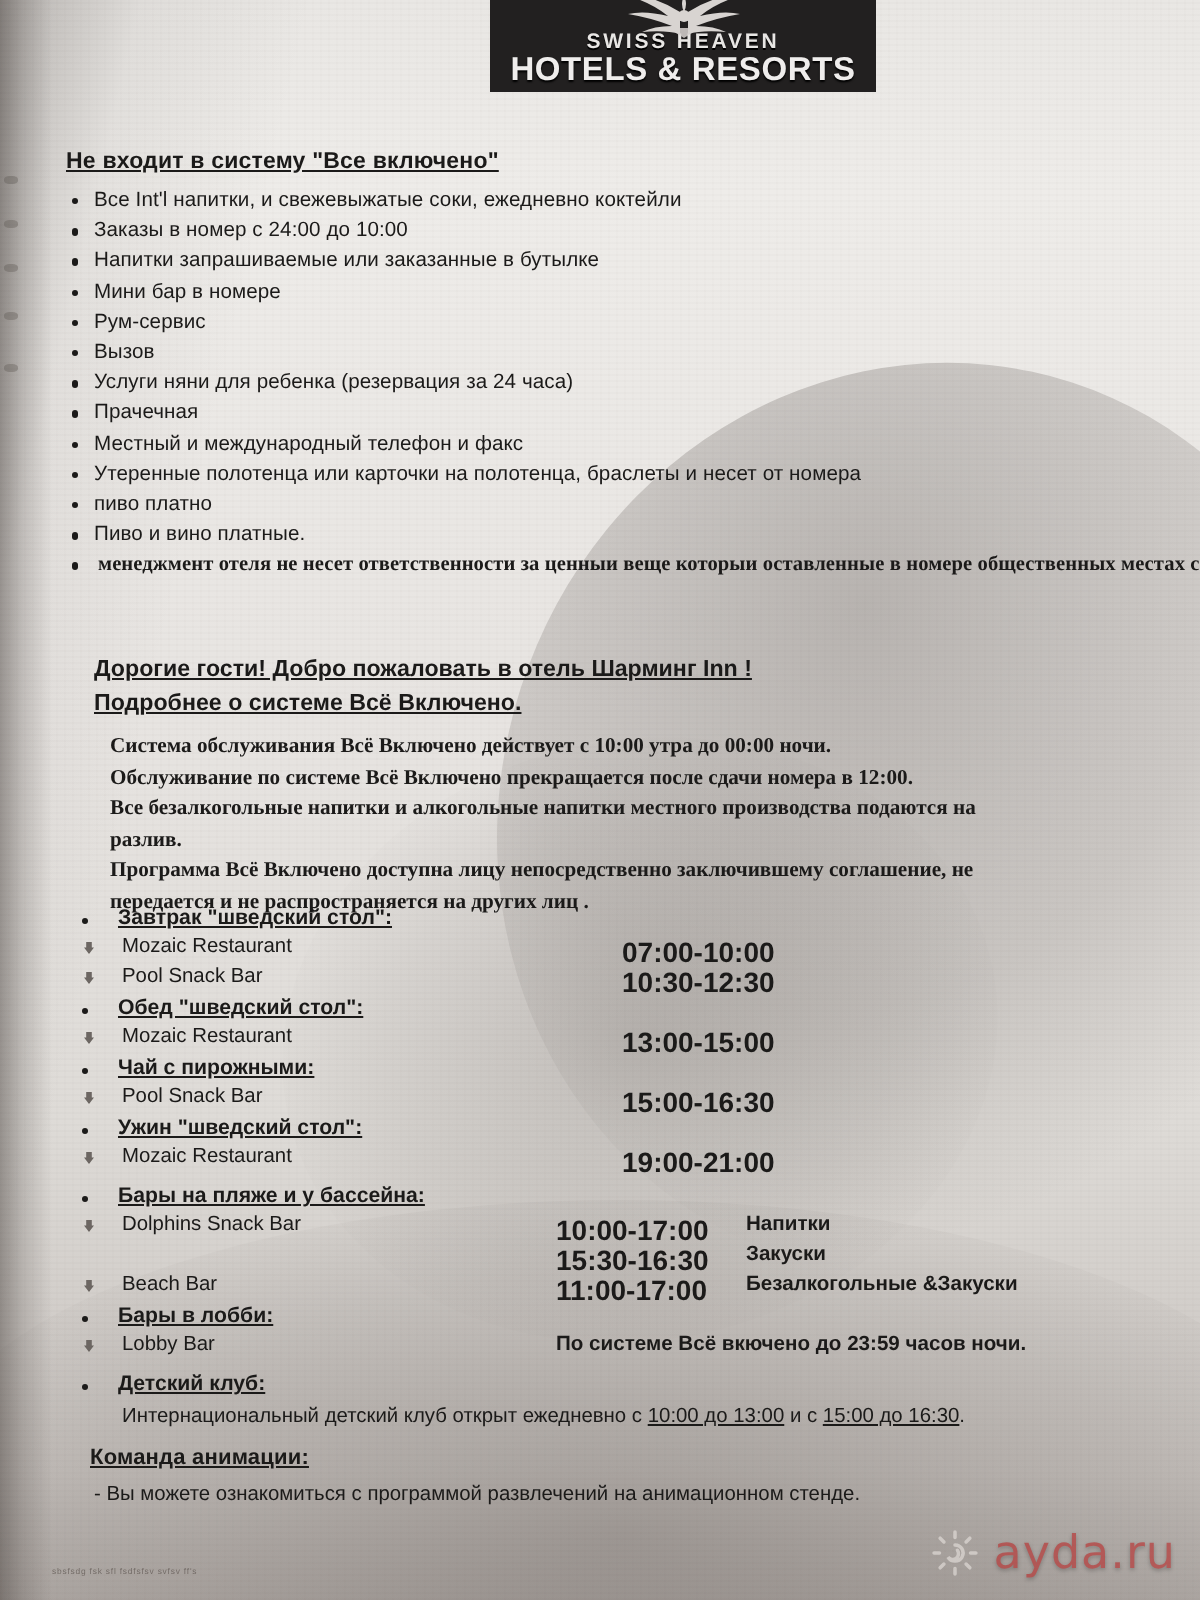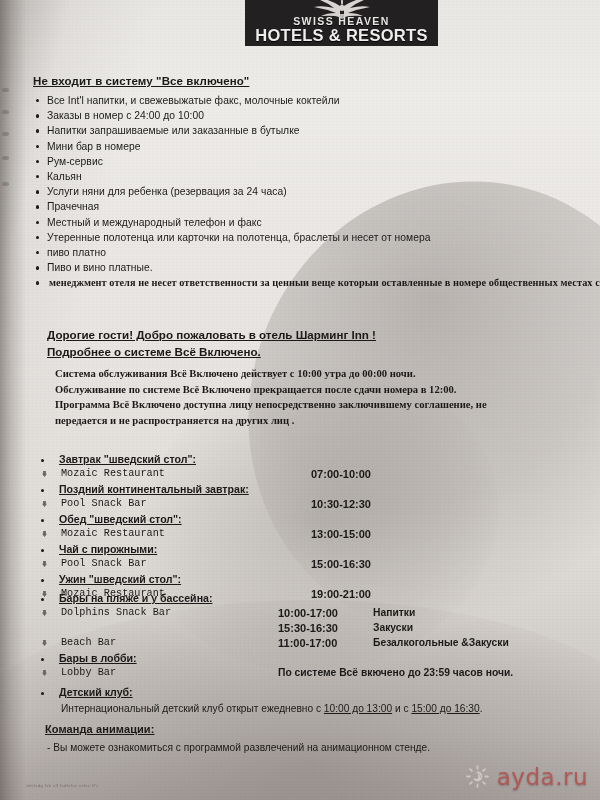--- a/index.html
+++ b/index.html
@@ -96,28 +96,28 @@
   .row{position:relative;height:15px;}
   .cat{
     position:absolute;left:26px;font-size:10.6px;font-weight:bold;
     text-decoration:underline;white-space:nowrap;
   }
   .cat::before{
     content:"";position:absolute;left:-18px;top:6px;width:3.4px;height:3.4px;
     border-radius:50%;background:#1b1a19;
   }
   .ven{
-    position:absolute;left:28px;font-size:10.2px;white-space:nowrap;font-family:Liberation Mono, monospace;
+    position:absolute;left:28px;font-size:10.2px;white-space:nowrap;
   }
   .ven::before{
     content:"";position:absolute;left:-19px;top:3px;width:5px;height:6px;
     background:#6c6662;
     clip-path:polygon(50% 100%,0 45%,22% 45%,22% 0,78% 0,78% 45%,100% 45%);
   }
-  .tm{position:absolute;font-size:11px;font-weight:bold;white-space:nowrap;}
+  .tm{position:absolute;font-size:14px;font-weight:bold;white-space:nowrap;}
   .plain{position:absolute;font-size:10.2px;white-space:nowrap;}
   .plainb{position:absolute;font-size:10.3px;font-weight:bold;white-space:nowrap;}
 
   
   #wm{
     position:absolute;right:12px;bottom:10px;display:flex;align-items:center;
     gap:6px;opacity:.55;
   }
   #wm .wtxt{
     font-size:23px;color:#b91c1c;letter-spacing:.5px;
@@ -156,60 +156,59 @@
         <path d="M52 20 h16 l-8 5z" opacity=".85"></path>
       </g>
     </svg>
     <div class="l1">SWISS HEAVEN</div>
     <div class="l2">HOTELS &amp; RESORTS</div>
   </div>
 
   <div class="sect hdr" style="left:33px;top:75px;">Не входит в систему "Все включено"</div>
 
   <ul class="bl sect" id="exclusion-list" style="left:33px;top:93px;width:530px;">
-    <li>Все Int'l напитки, и свежевыжатые факс, молочные коктейли</li>
+    <li>Все Int'l напитки, и свежевыжатые соки, ежедневно коктейли</li>
     <li>Заказы в номер  с 24:00 до 10:00</li>
     <li>Напитки запрашиваемые или заказанные в бутылке</li>
     <li>Мини бар в номере</li>
     <li>Рум-сервис</li>
-    <li>Кальян</li>
+    <li>Вызов</li>
     <li>Услуги няни для ребенка (резервация за 24 часа)</li>
     <li>Прачечная</li>
     <li>Местный и международный телефон и факс</li>
     <li>Утеренные полотенца или карточки на полотенца, браслеты и несет от номера</li>
     <li>пиво платно</li>
     <li>Пиво и вино платные.</li>
     <li class="serif" style="width:545px;padding-left:16px;">менеджмент отеля не несет ответственности за ценныи веще которыи оставленные в номере общественных местах сеиф доступен в вашем номере(безплатно)</li>
   </ul>
 
   <div class="sect" style="left:47px;top:327px;text-decoration:underline;">
     <div class="greet">Дорогие гости! Добро пожаловать в отель Шарминг Inn !</div>
     <div class="greet">Подробнее о системе Всё Включено.</div>
   </div>
 
   <div class="sect para" style="left:55px;top:366px;width:480px;">
     <div>Система обслуживания Всё Включено действует с 10:00 утра до 00:00 ночи.</div>
     <div>Обслуживание по системе Всё Включено прекращается после сдачи номера в 12:00.</div>
+    <div>Все безалкогольные напитки и алкогольные напитки местного производства подаются на</div>
+    <div>разлив.</div>
     <div>Программа Всё Включено доступна лицу непосредственно заключившему соглашение,  не</div>
     <div>передается и не распространяется на других лиц .</div>
   </div>
 
   <div class="sect" style="left:33px;top:453px;width:530px;">
 
     <div class="row">
       <span class="cat">Завтрак "шведский стол":</span>
     </div>
     <div class="row">
       <span class="ven">Mozaic Restaurant</span>
       <span class="tm" style="left:278px;">07:00-10:00</span>
     </div>
 
-    <div class="row">
-      <span class="cat">Поздний континентальный завтрак:</span>
-    </div>
     <div class="row">
       <span class="ven">Pool Snack Bar</span>
       <span class="tm" style="left:278px;">10:30-12:30</span>
     </div>
 
     <div class="row">
       <span class="cat">Обед "шведский стол":</span>
     </div>
     <div class="row">
       <span class="ven">Mozaic Restaurant</span>

